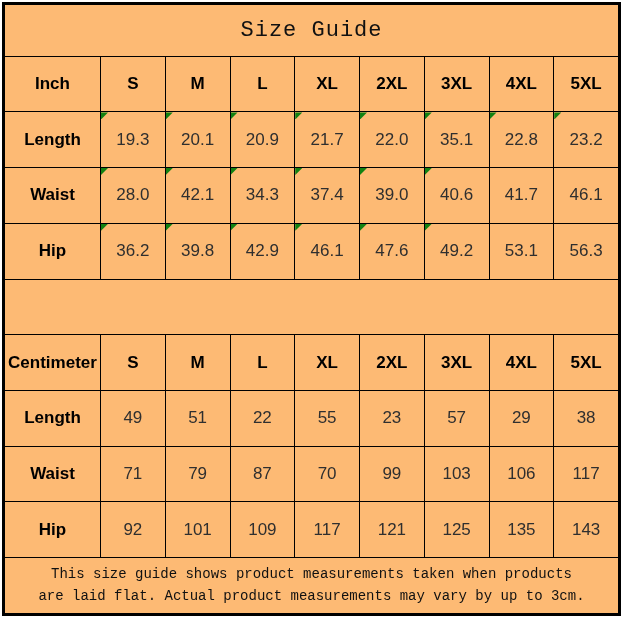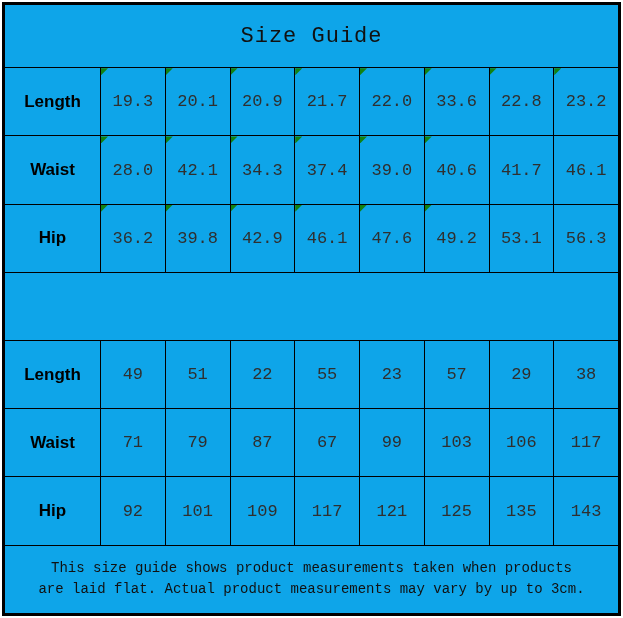--- a/index.html
+++ b/index.html
@@ -1,21 +1,21 @@
 <!DOCTYPE html>
 <html><head>
 <meta charset="utf-8">
 <style>
   html,body{margin:0;padding:0;background:#ffffff;}
   body{width:623px;height:618px;font-family:"Liberation Sans",sans-serif;}
   .sheet{
     box-sizing:border-box;
     width:619px;height:614px;margin:2px;
     border:2px solid #000;
-    background:#0ea5e9;
+    background:#fdba74;
   }
   table.guide{
     width:100%;height:100%;
     border-collapse:collapse;table-layout:fixed;
   }
   table.guide td,table.guide th{
     border:1px solid #000;
     text-align:center;vertical-align:middle;
     position:relative;
     padding:0;
@@ -24,21 +24,21 @@
   tr.title-row td{
     height:50px;border-bottom:1px solid #000;
     font-family:"Liberation Mono","DejaVu Sans Mono",monospace;
     font-size:22px;letter-spacing:1px;color:#111;
   }
   th.unit, th.size, th.rowlabel{
     font-weight:bold;font-size:17px;color:#000;
     font-family:"Liberation Sans",sans-serif;
   }
   td.val{
-    font-size:17px;color:#2f2f2f;font-weight:400;font-family:Liberation Mono, monospace;
+    font-size:17px;color:#2f2f2f;font-weight:400;
   }
   tr.data-row{height:55px;}
   tr.spacer-row td{height:54px;}
   tr.footer-row td{
     height:54px;
     font-family:"Liberation Mono","DejaVu Sans Mono",monospace;
     font-size:14px;color:#111;line-height:1.55;
   }
   
   td.has-tri::before{
@@ -65,29 +65,40 @@
         <col>
         <col>
         <col>
     </colgroup>
 
     <tbody>
         <tr class="title-row">
       <td colspan="9">Size Guide</td>
     </tr>
 
+    <tr class="data-row">
+      <th class="unit">Inch</th>
+      <th class="size">S</th>
+      <th class="size">M</th>
+      <th class="size">L</th>
+      <th class="size">XL</th>
+      <th class="size">2XL</th>
+      <th class="size">3XL</th>
+      <th class="size">4XL</th>
+      <th class="size">5XL</th>
+    </tr>
 
     <tr class="data-row">
       <th class="rowlabel">Length</th>
       <td class="val has-tri">19.3</td>
       <td class="val has-tri">20.1</td>
       <td class="val has-tri">20.9</td>
       <td class="val has-tri">21.7</td>
       <td class="val has-tri">22.0</td>
-      <td class="val has-tri">33.6</td>
+      <td class="val has-tri">35.1</td>
       <td class="val has-tri">22.8</td>
       <td class="val has-tri">23.2</td>
     </tr>
 
     <tr class="data-row">
       <th class="rowlabel">Waist</th>
       <td class="val has-tri">28.0</td>
       <td class="val has-tri">42.1</td>
       <td class="val has-tri">34.3</td>
       <td class="val has-tri">37.4</td>
@@ -106,39 +117,50 @@
       <td class="val has-tri">47.6</td>
       <td class="val has-tri">49.2</td>
       <td class="val">53.1</td>
       <td class="val">56.3</td>
     </tr>
 
     <tr class="spacer-row">
       <td colspan="9"></td>
     </tr>
 
+    <tr class="data-row">
+      <th class="unit">Centimeter</th>
+      <th class="size">S</th>
+      <th class="size">M</th>
+      <th class="size">L</th>
+      <th class="size">XL</th>
+      <th class="size">2XL</th>
+      <th class="size">3XL</th>
+      <th class="size">4XL</th>
+      <th class="size">5XL</th>
+    </tr>
 
     <tr class="data-row">
       <th class="rowlabel">Length</th>
       <td class="val">49</td>
       <td class="val">51</td>
       <td class="val">22</td>
       <td class="val">55</td>
       <td class="val">23</td>
       <td class="val">57</td>
       <td class="val">29</td>
       <td class="val">38</td>
     </tr>
 
     <tr class="data-row">
       <th class="rowlabel">Waist</th>
       <td class="val">71</td>
       <td class="val">79</td>
       <td class="val">87</td>
-      <td class="val">67</td>
+      <td class="val">70</td>
       <td class="val">99</td>
       <td class="val">103</td>
       <td class="val">106</td>
       <td class="val">117</td>
     </tr>
 
     <tr class="data-row">
       <th class="rowlabel">Hip</th>
       <td class="val">92</td>
       <td class="val">101</td>

